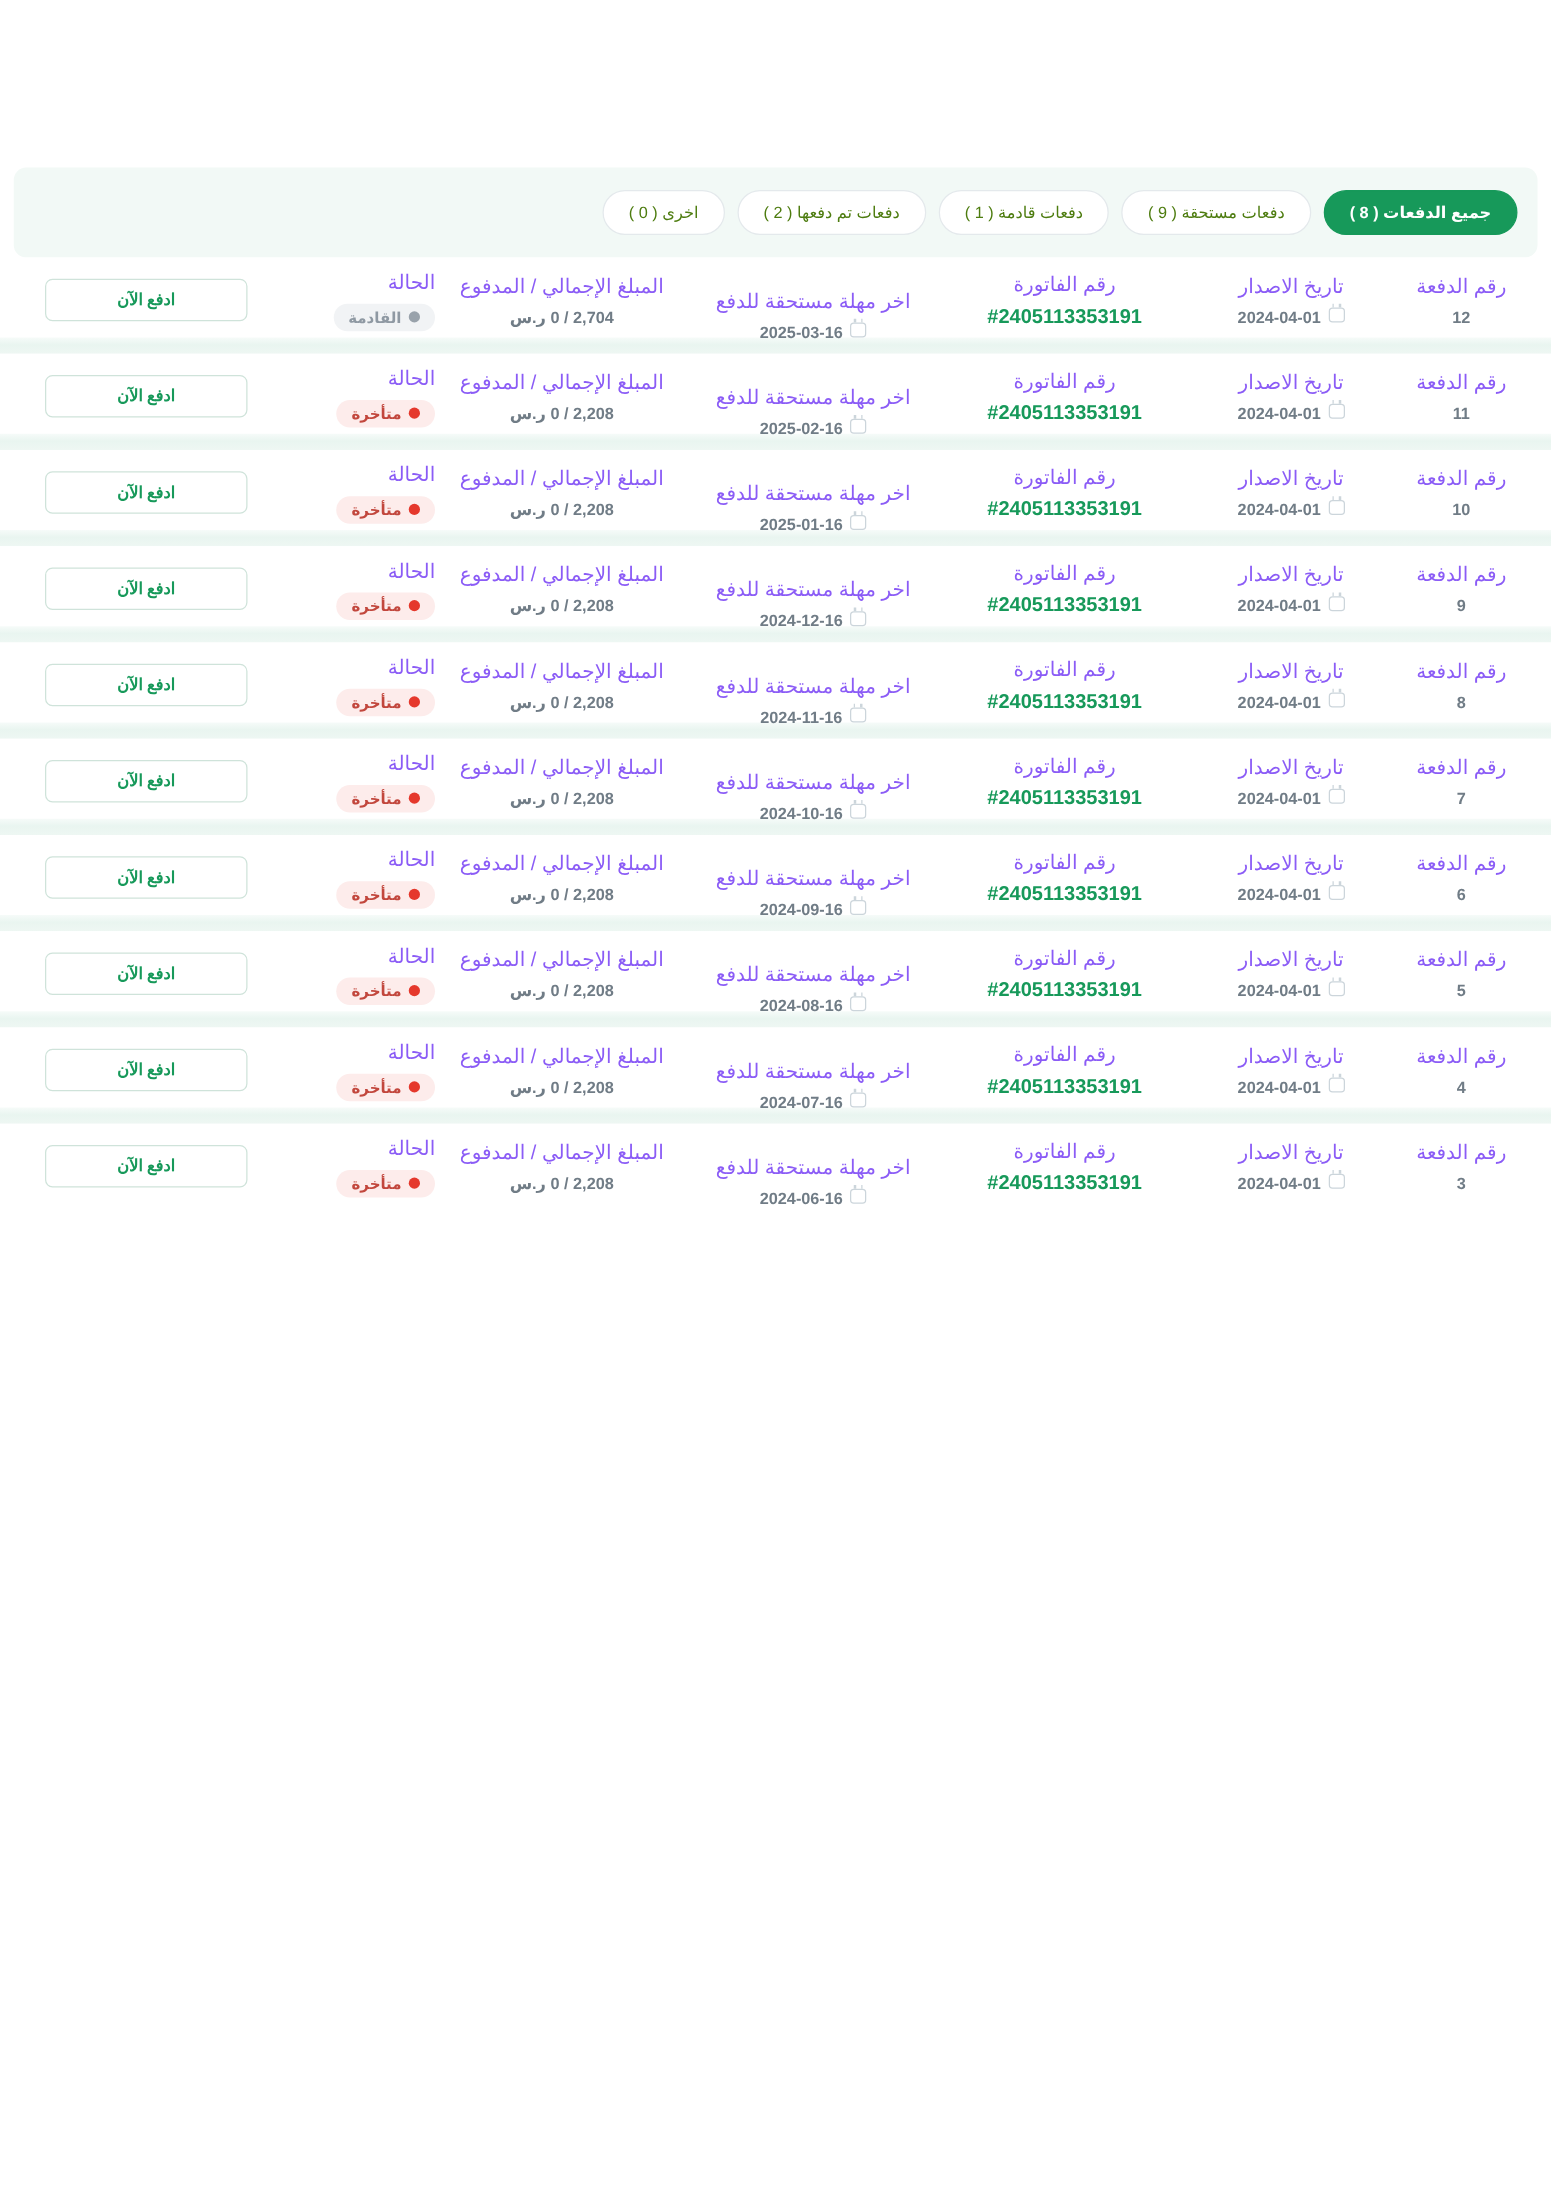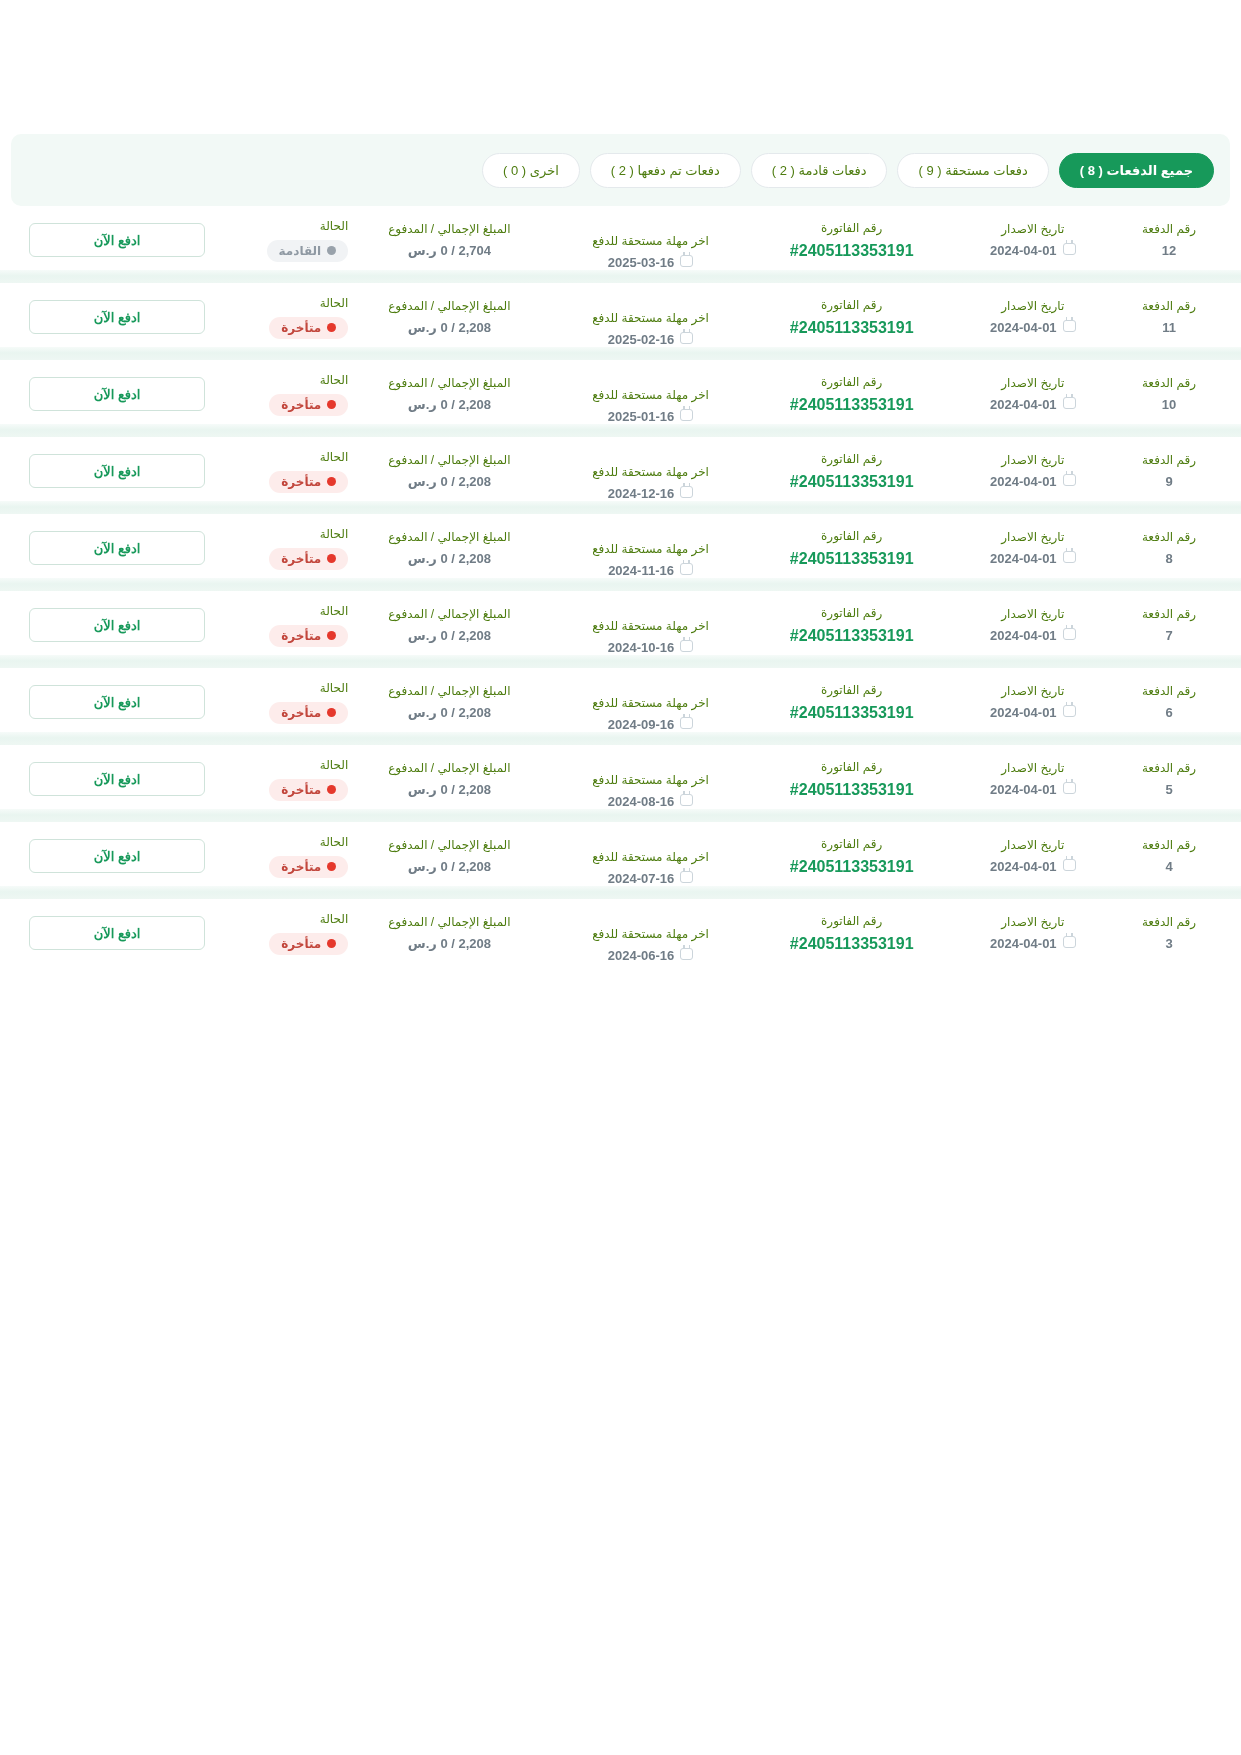--- a/index.html
+++ b/index.html
@@ -49,22 +49,22 @@
   }
   .row-gap {
     height:13px;
     background:linear-gradient(180deg,#f6fbf9 0%, #e9f5f0 45%, #eef7f3 100%);
   }
   .cell {
     display:flex; flex-direction:column; gap:7px;
     text-align:center;
   }
   .cell .label {
-    font-size:12px;
-    color:#4d7c0f;
+    font-size:16px;
+    color:#8b5cf6;
   }
   .cell .value {
     font-size:13px;
     color:#707c86;
     font-weight:bold;
   }
   .c-num   { width:100px; }
   .c-issue { width:160px; }
   .c-inv   { width:190px; }
   .c-due   { width:200px;margin-top:24px; }
@@ -109,42 +109,42 @@
   .status-badge .dot {
     width:9px; height:9px; border-radius:50%;
     display:inline-block;
   }
   .status-badge.late { background:#fdeceb; color:#c2473d; }
   .status-badge.late .dot { background:#e5382c; }
   .status-badge.upcoming { background:#f1f3f5; color:#8f99a3; }
   .status-badge.upcoming .dot { background:#99a2ab; }
 
   .pay-btn {
-    width:176px; height:34px;
+    width:162px; height:34px;
     background:#ffffff;
     border:1px solid #cfe3da;
     border-radius:6px;
     color:#17995a;
     font-size:13px;
     font-weight:bold;
     cursor:pointer;
-    font-family:Liberation Sans, sans-serif;
+    font-family:Liberation Serif, serif;
   }
 </style>
 </head>
 <body>
 
 <div class="page">
 
   <div class="tabs-bar">
   <span class="tab active">جميع الدفعات ( 8 )</span>
 
   <span class="tab">دفعات مستحقة ( 9 )</span>
 
-  <span class="tab">دفعات قادمة ( 2 )</span>
+  <span class="tab">دفعات قادمة ( 1 )</span>
 
   <span class="tab">دفعات تم دفعها ( 2 )</span>
 
   <span class="tab">اخرى ( 0 )</span>
 </div>
 
   <div class="rows">
   <div class="payment-card">
     <div class="cell c-num">
       <span class="label">رقم الدفعة</span>

